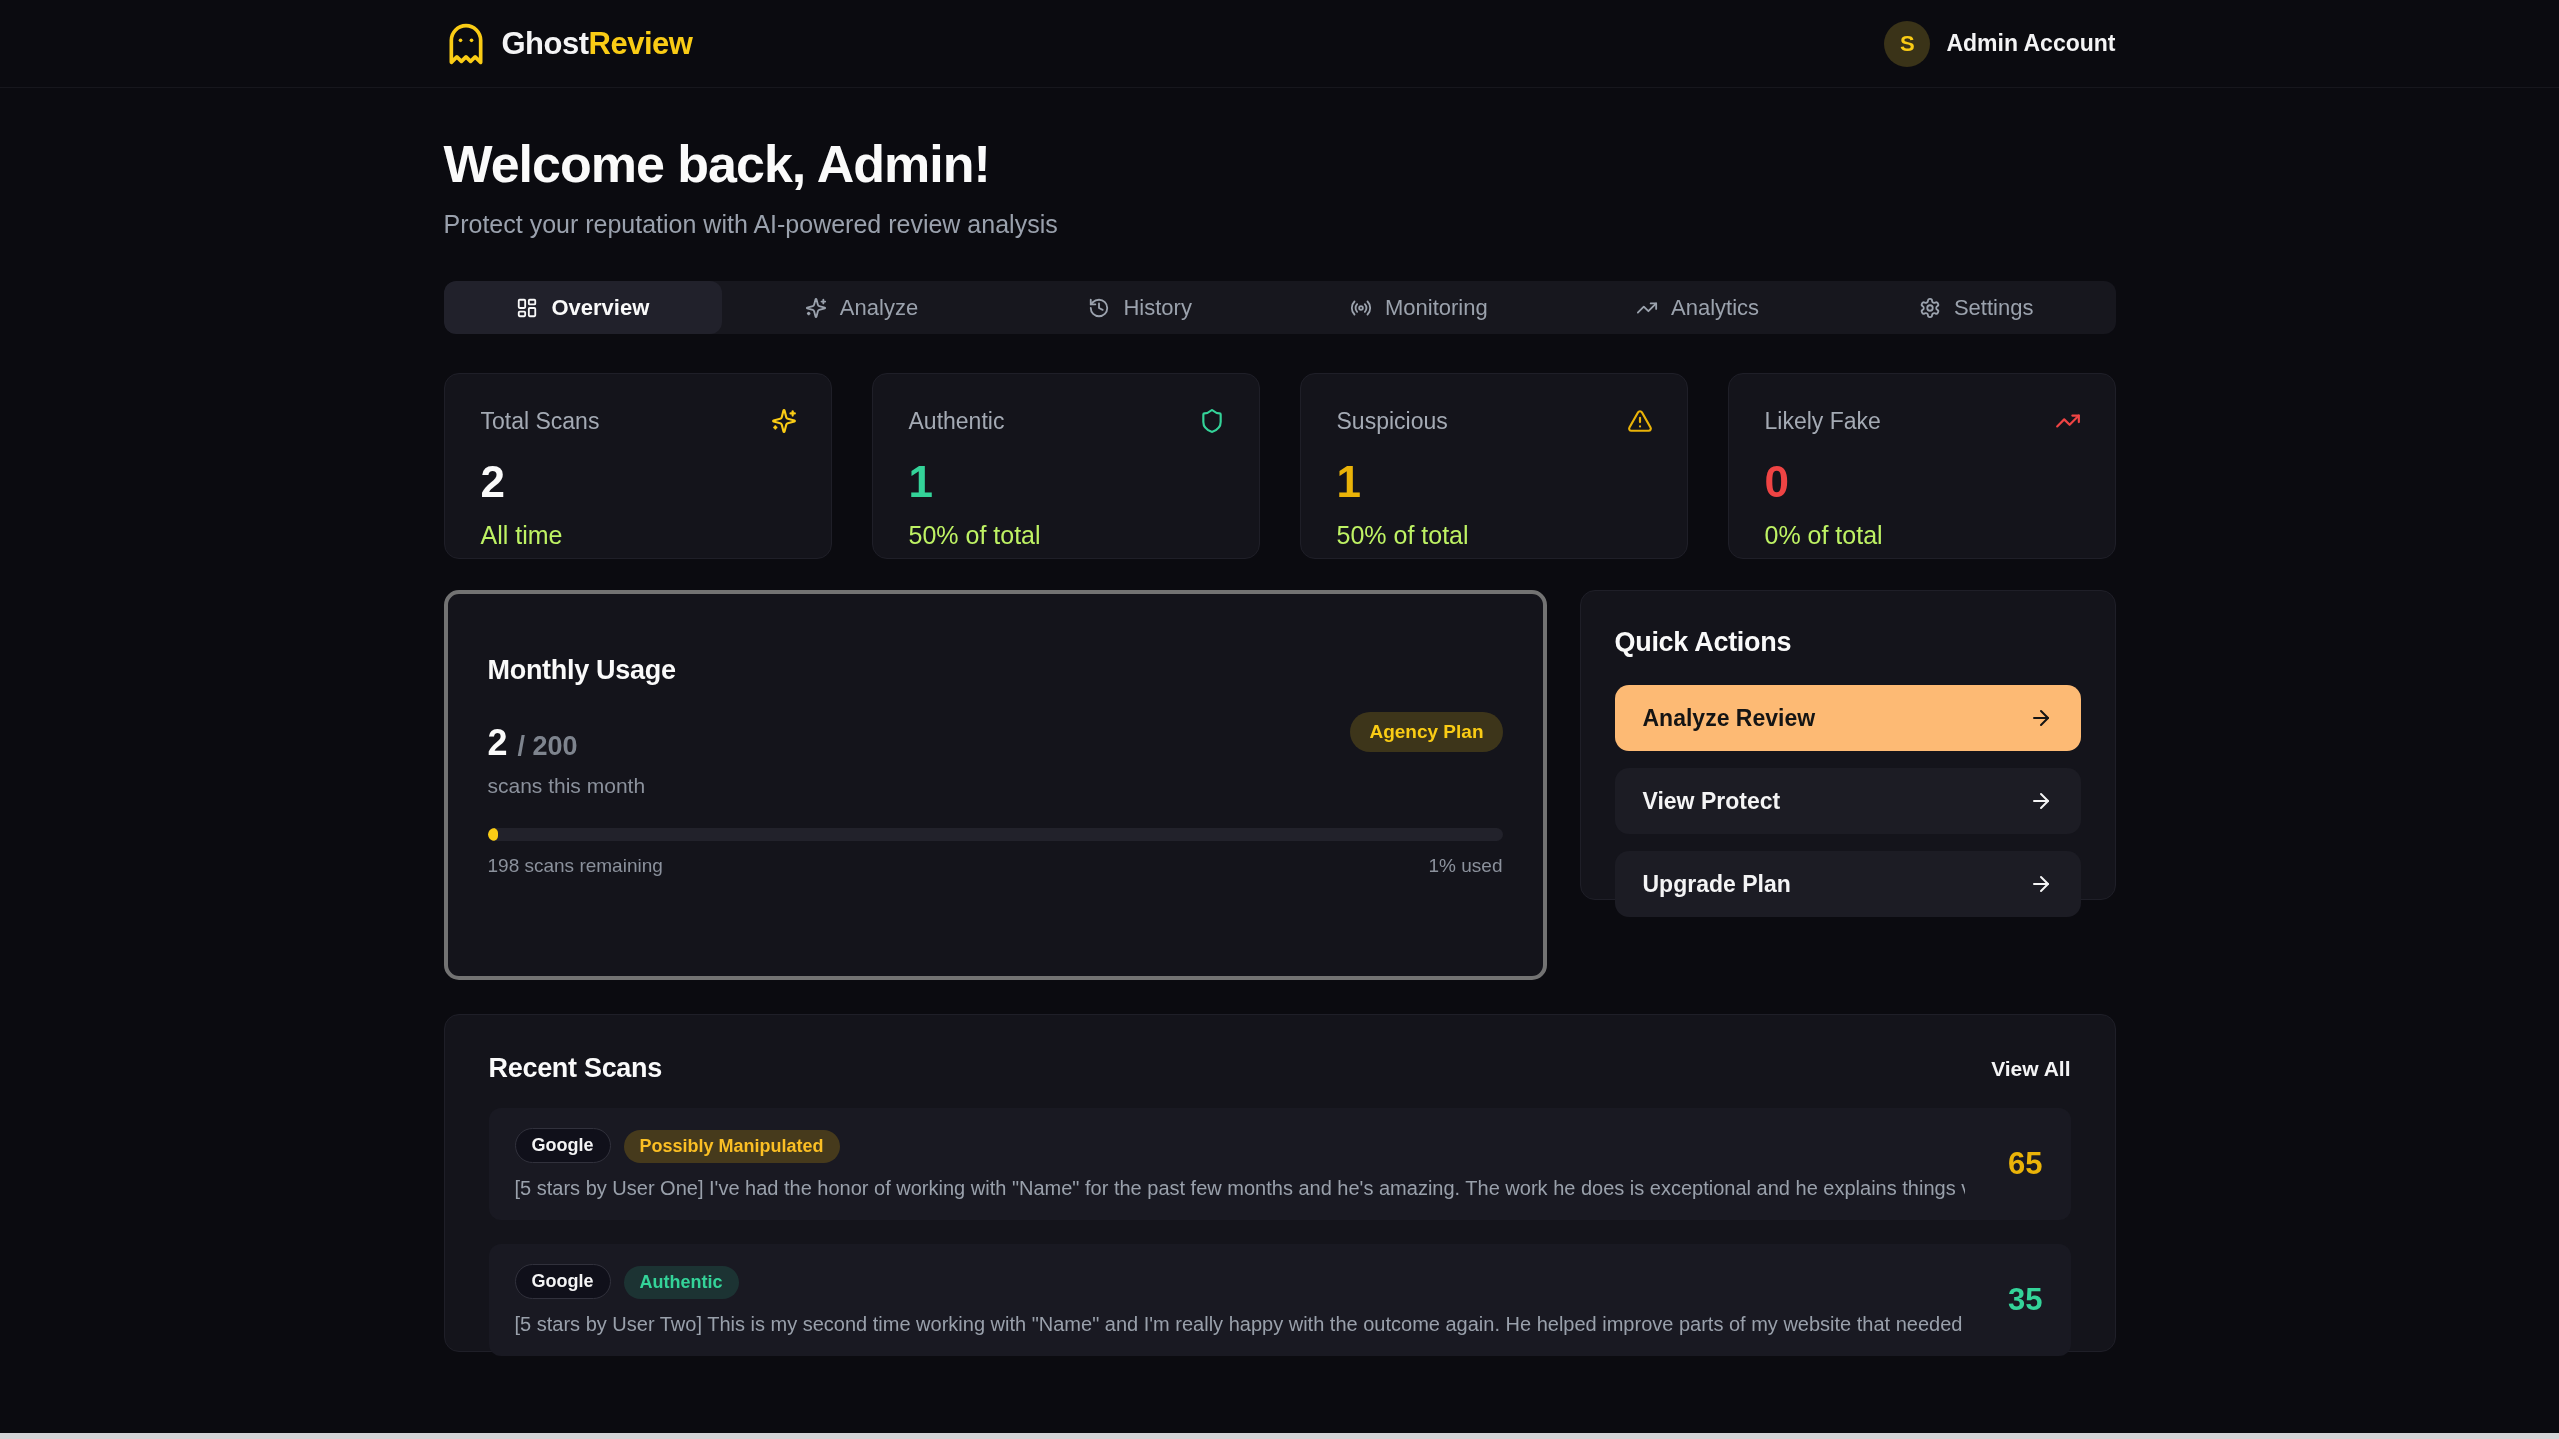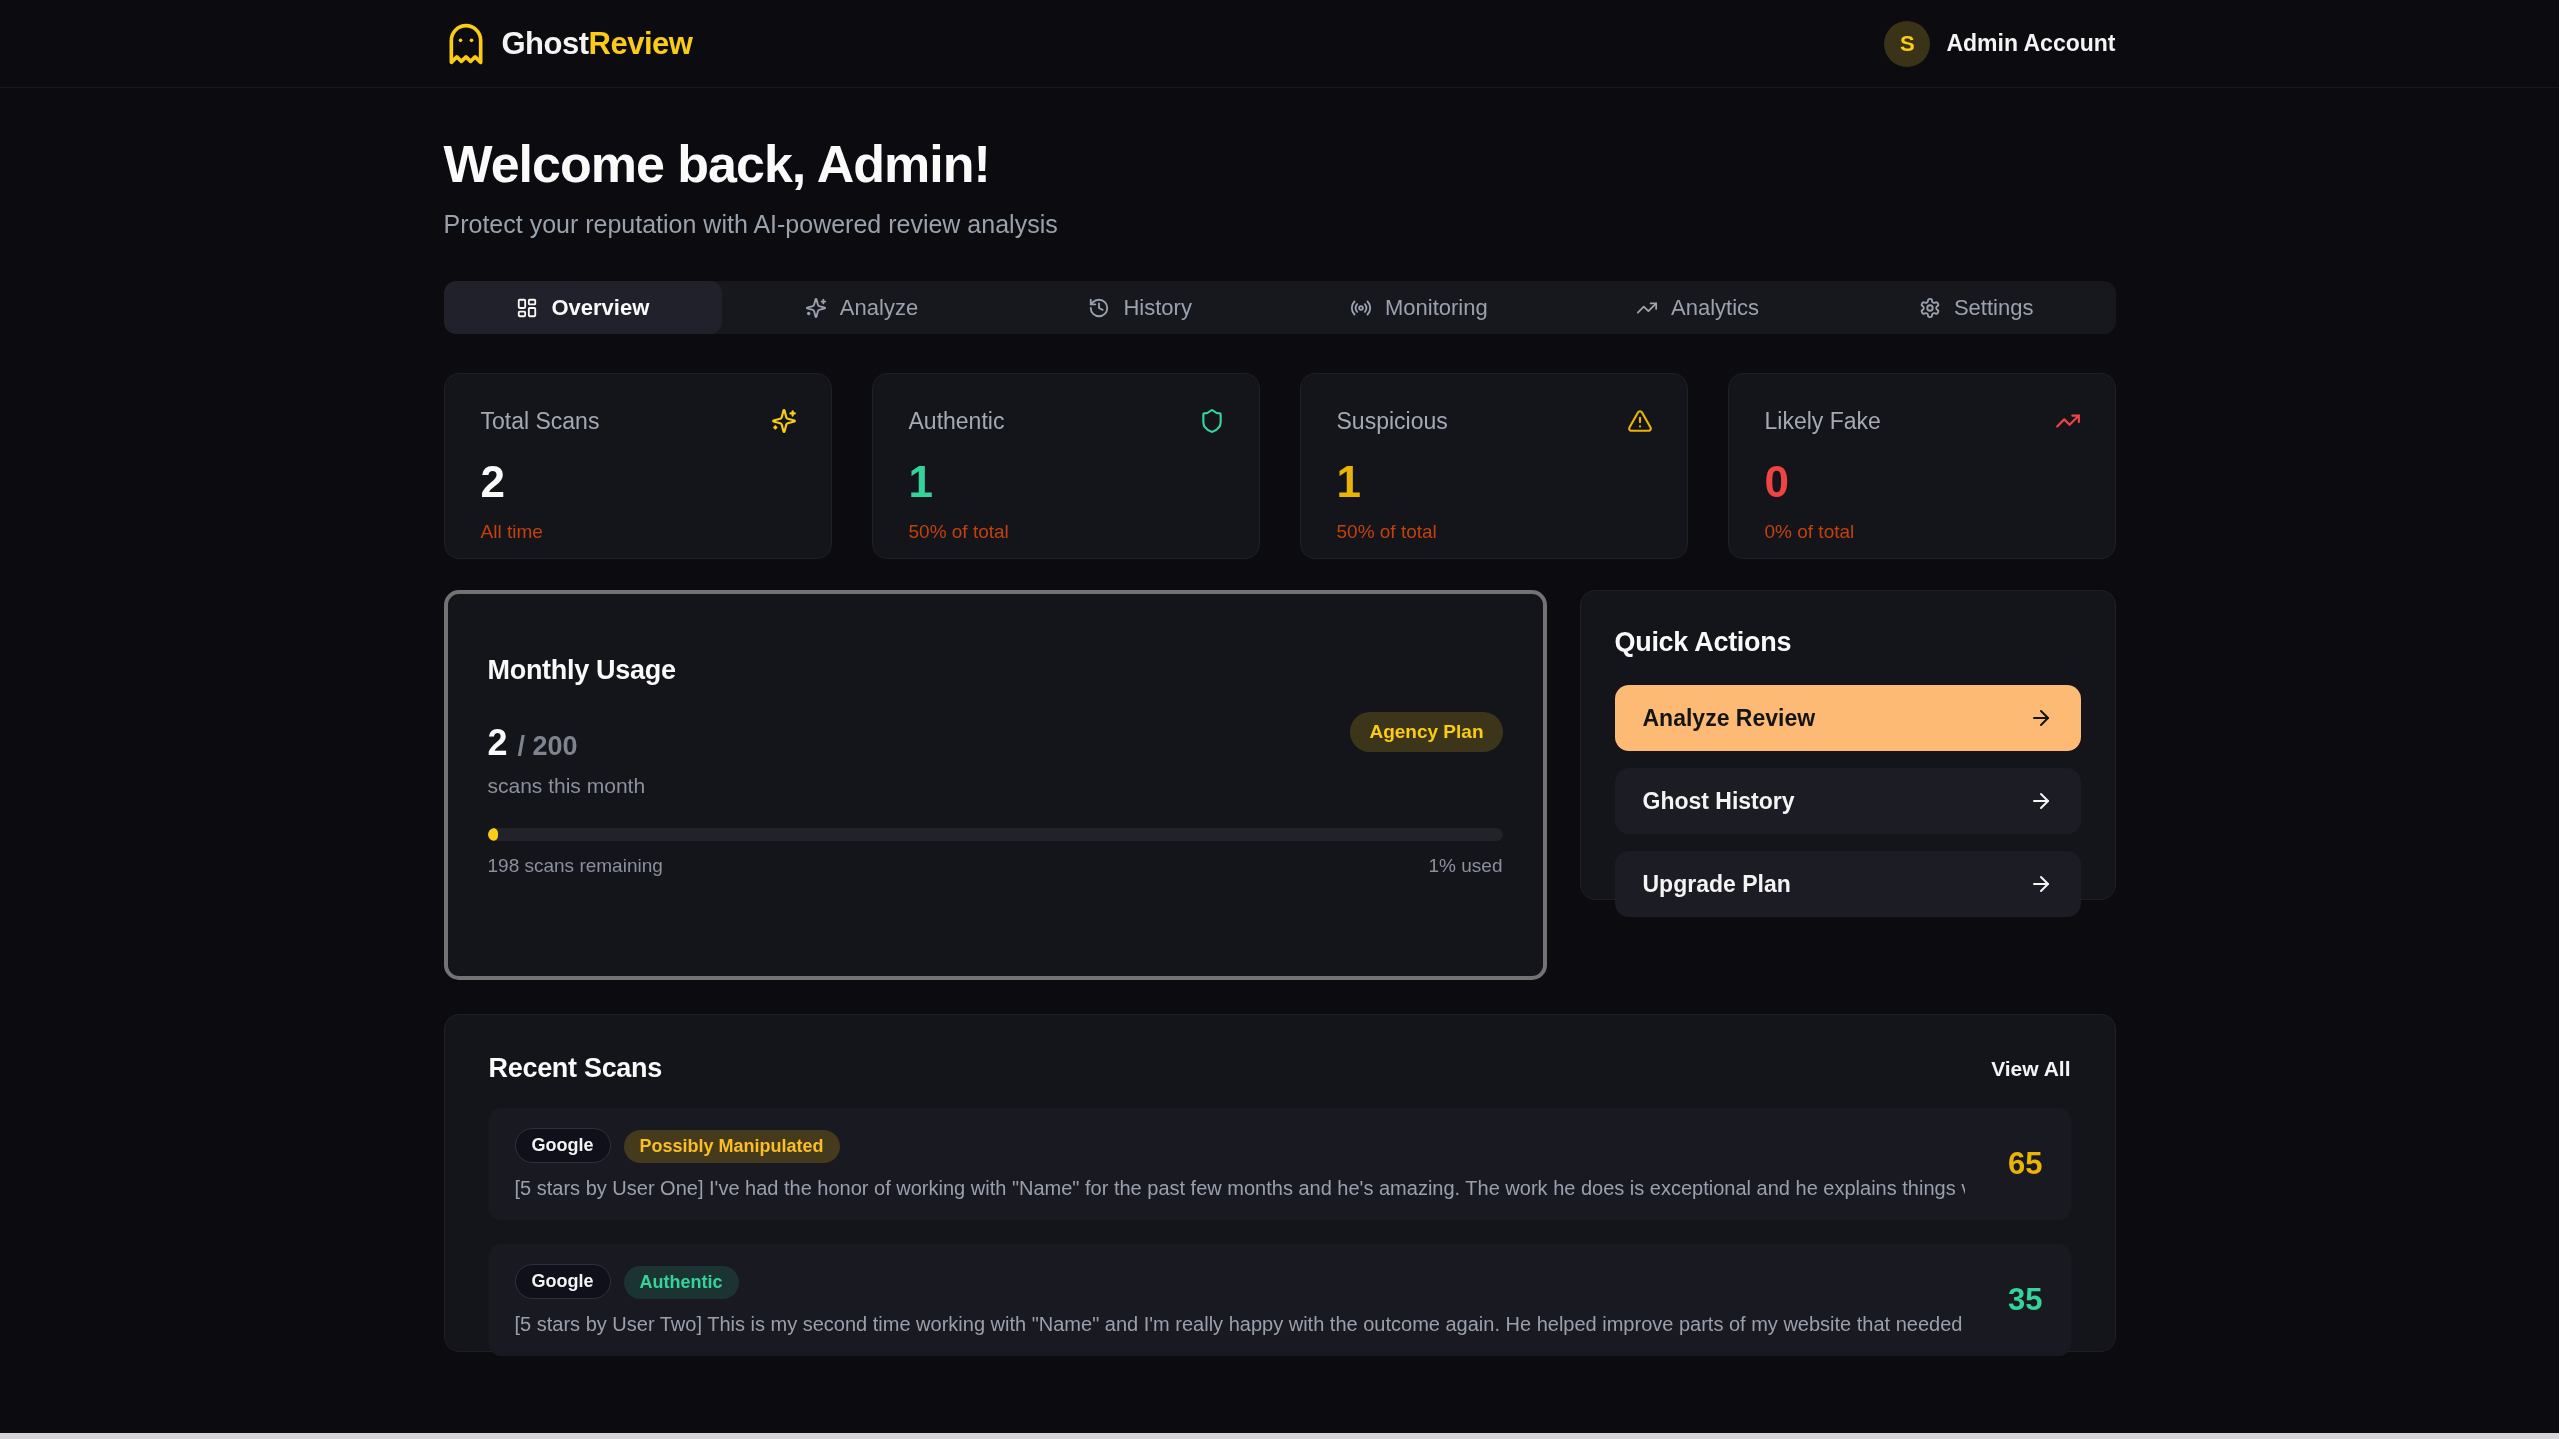--- a/index.html
+++ b/index.html
@@ -59,21 +59,21 @@
   .stats { display: flex; gap: 40px; margin-top: 39px; }
   .stat-card {
     flex: 1; height: 186px;
     background: #14141b; border: 1px solid #1f1f28; border-radius: 15px;
     padding: 34px 36px; position: relative;
   }
   .stat-label { font-size: 23px; color: #a4aab4; }
   .stat-icon { position: absolute; top: 34px; right: 34px; }
   .stat-icon svg { width: 26px; height: 26px; }
   .stat-value { margin-top: 22px; font-size: 44px; font-weight: bold; }
-  .stat-sub { margin-top: 14px; font-size: 19px; color: #c2410c; }
+  .stat-sub { margin-top: 14px; font-size: 25px; color: #bef264; }
 
   
   .mid-row { display: flex; gap: 33px; margin-top: 31px; }
   .usage-card {
     width: 1103px; height: 390px;
     background: #14141b; border: 4px solid #737373; border-radius: 15px;
     padding: 61px 40px; position: relative;
   }
   .card-title { font-size: 27px; font-weight: bold; color: #fafafa; letter-spacing: -0.3px; }
   .usage-line { margin-top: 36px; display: flex; align-items: baseline; gap: 10px; }
@@ -313,21 +313,21 @@
       <button class="action-btn primary">
         <span>Analyze Review</span>
         <span>
           <svg viewBox="0 0 24 24" fill="none" stroke="currentColor" stroke-width="2" stroke-linecap="round" stroke-linejoin="round">
               <path d="M5 12h14"></path>
               <path d="m12 5 7 7-7 7"></path>
             </svg>
         </span>
       </button>
       <button class="action-btn secondary">
-        <span>Ghost History</span>
+        <span>View Protect</span>
         <span>
           <svg viewBox="0 0 24 24" fill="none" stroke="currentColor" stroke-width="2" stroke-linecap="round" stroke-linejoin="round">
               <path d="M5 12h14"></path>
               <path d="m12 5 7 7-7 7"></path>
             </svg>
         </span>
       </button>
       <button class="action-btn secondary">
         <span>Upgrade Plan</span>
         <span>

